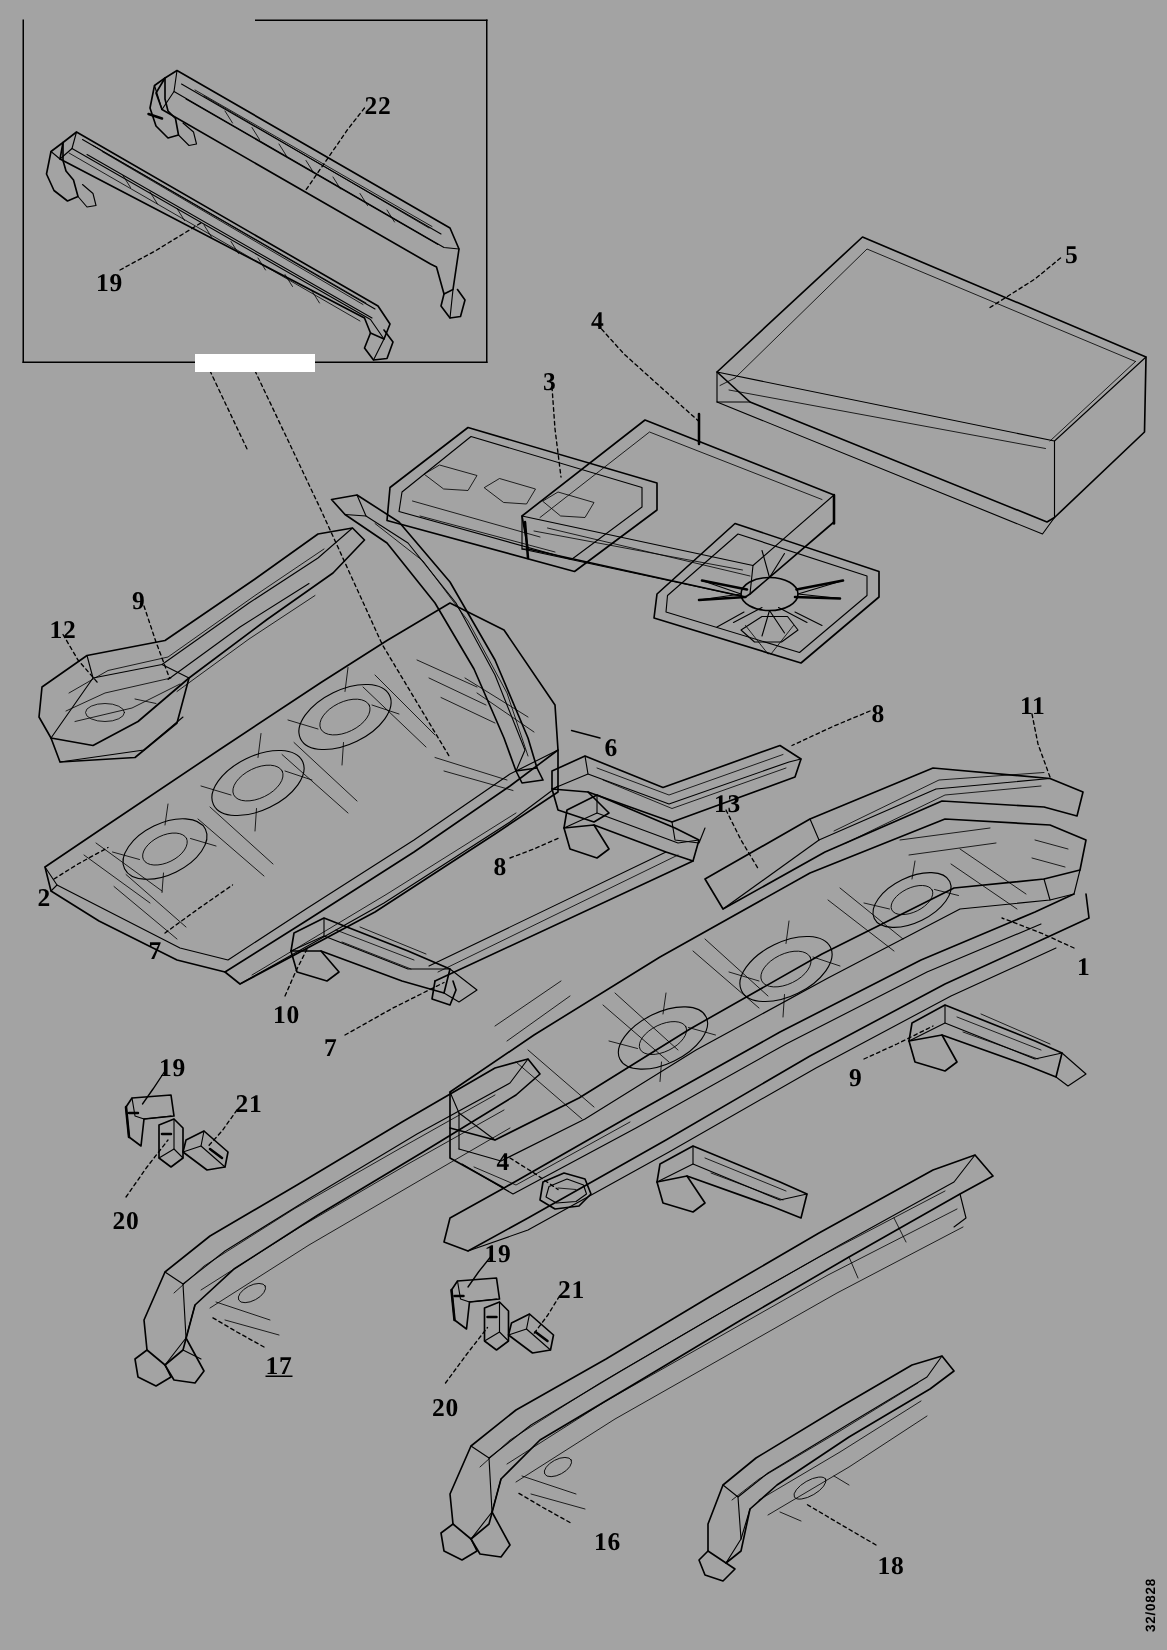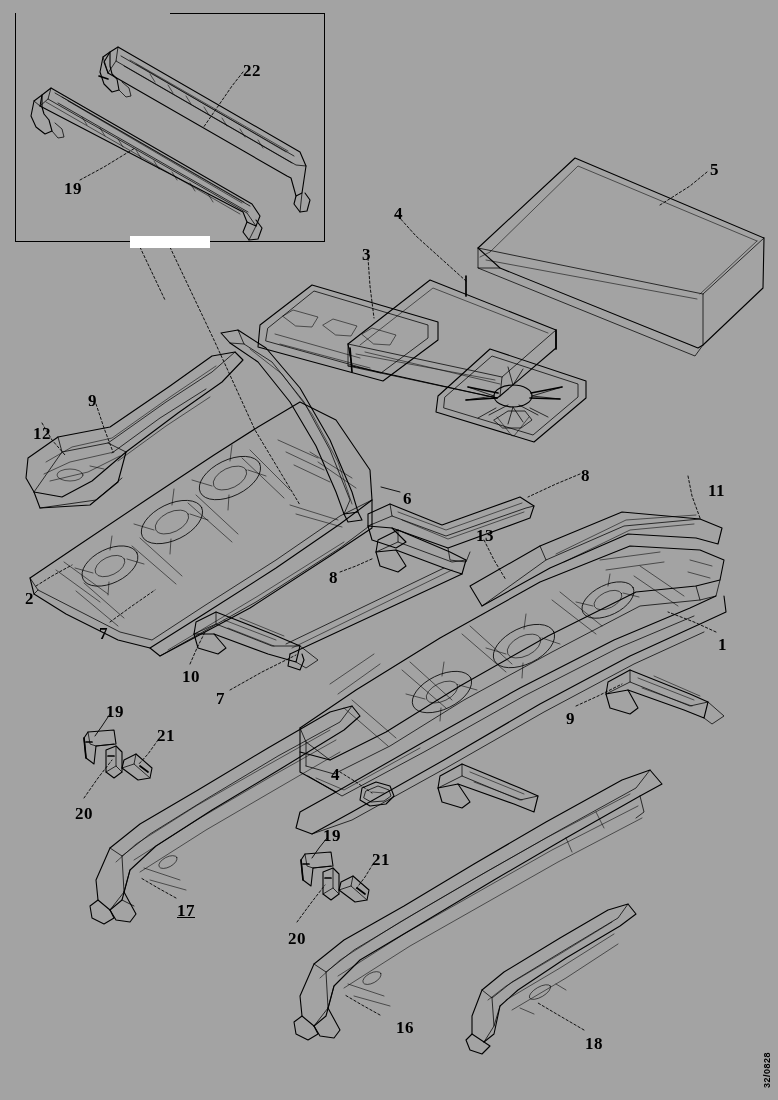--- a/index.html
+++ b/index.html
@@ -407,22 +407,22 @@
   <div class="box" style="left:15px;top:13px;width:310px;height:229px;border-top:none;"></div>
   <div style="position:absolute;left:170px;top:13px;width:155px;height:0;border-top:1.4px solid #000;"></div>
   <div style="position:absolute;left:130px;top:236px;width:80px;height:12px;background:#fff;"></div>
 
   <div class="callout" style="left:243px;top:62px;">22</div>
   <div class="callout" style="left:64px;top:180px;">19</div>
   <div class="callout" style="left:710px;top:161px;">5</div>
   <div class="callout" style="left:394px;top:205px;">4</div>
   <div class="callout" style="left:362px;top:246px;">3</div>
   <div class="callout" style="left:88px;top:392px;">9</div>
-  <div class="callout" style="left:33px;top:425px;">12</div>
-  <div class="callout" style="left:680px;top:482px;margin-left:28px;">11</div>
+  <div class="callout" style="left:33px;top:411px;">12</div>
+  <div class="callout" style="left:680px;top:462px;">11</div>
   <div class="callout" style="left:403px;top:490px;">6</div>
   <div class="callout" style="left:581px;top:467px;">8</div>
   <div class="callout" style="left:476px;top:527px;">13</div>
   <div class="callout" style="left:25px;top:590px;">2</div>
   <div class="callout" style="left:329px;top:569px;">8</div>
   <div class="callout" style="left:718px;top:636px;">1</div>
   <div class="callout" style="left:99px;top:625px;">7</div>
   <div class="callout" style="left:182px;top:668px;">10</div>
   <div class="callout" style="left:216px;top:690px;">7</div>
   <div class="callout" style="left:566px;top:710px;">9</div>

